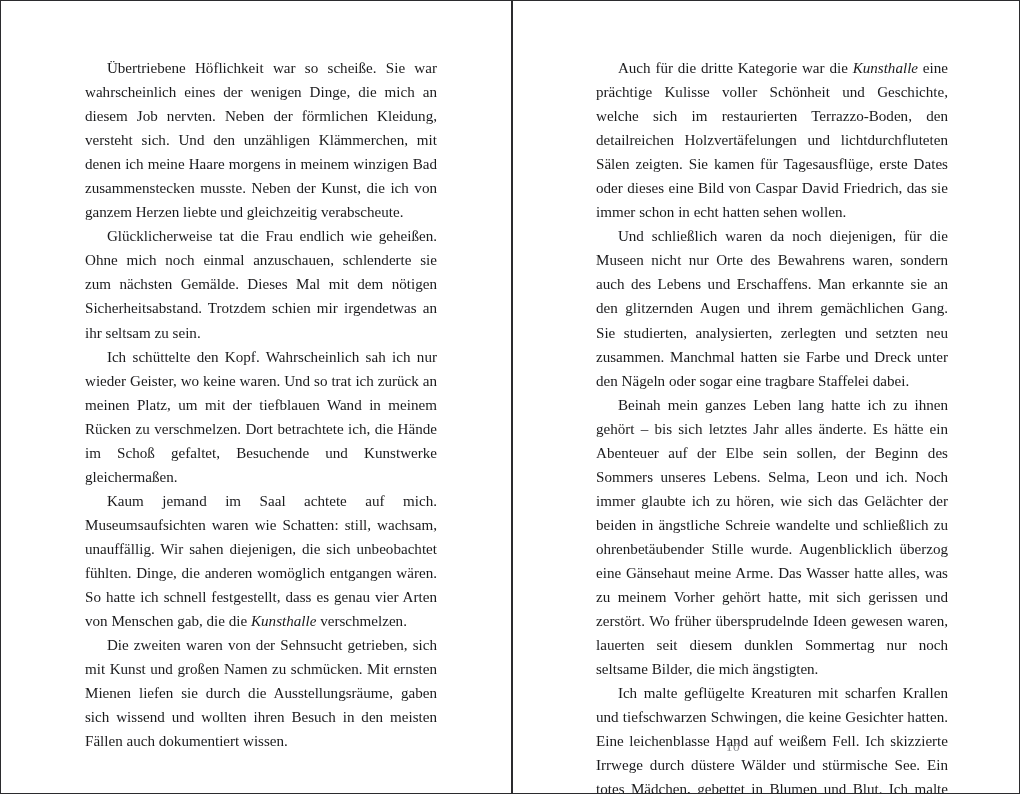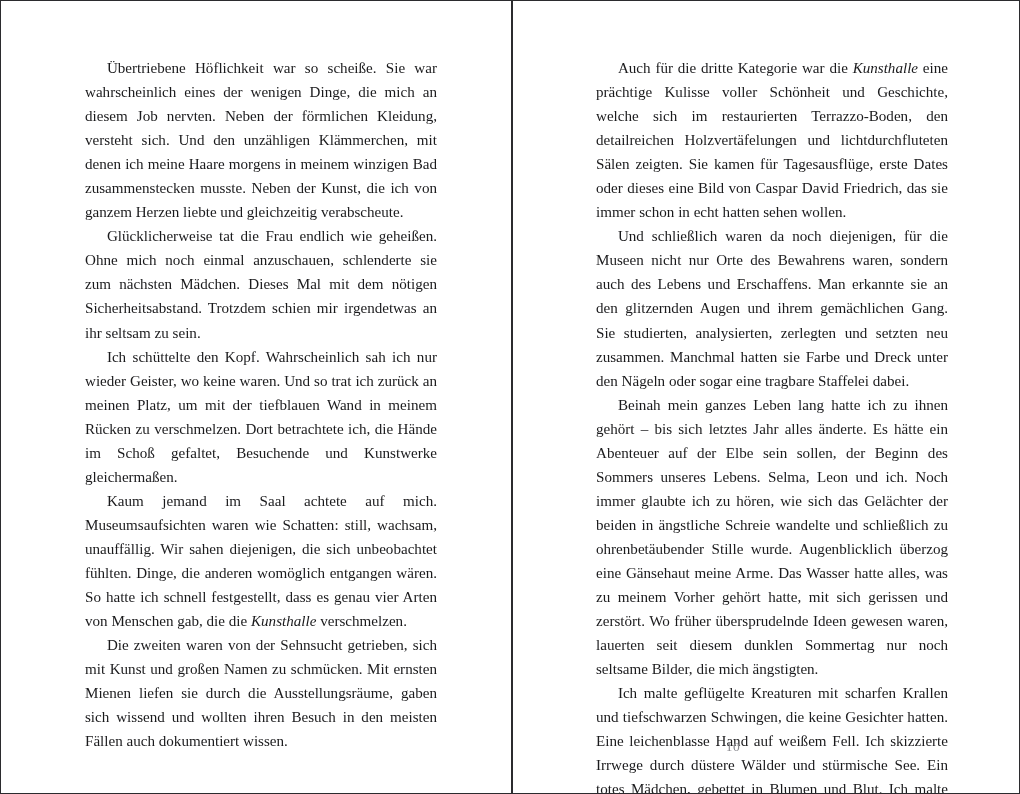--- a/index.html
+++ b/index.html
@@ -86,21 +86,21 @@
 
 <div class="spread">
 
   <div class="gutter"></div>
 
   <div class="page page-left">
     <div class="textblock">
 
       <p>Übertriebene Höflichkeit war so scheiße. Sie war wahrscheinlich eines der wenigen Dinge, die mich an diesem Job nervten. Neben der förmlichen Kleidung, versteht sich. Und den unzähligen Klämmerchen, mit denen ich meine Haare morgens in meinem winzigen Bad zusammenstecken musste. Neben der Kunst, die ich von ganzem Herzen liebte und gleichzeitig verabscheute.</p>
 
-      <p>Glücklicherweise tat die Frau endlich wie geheißen. Ohne mich noch einmal anzuschauen, schlenderte sie zum nächsten Mädchen. Dieses Mal mit dem nötigen Sicherheitsabstand. Trotzdem schien mir irgendetwas an ihr seltsam zu sein.</p>
+      <p>Glücklicherweise tat die Frau endlich wie geheißen. Ohne mich noch einmal anzuschauen, schlenderte sie zum nächsten Gemälde. Dieses Mal mit dem nötigen Sicherheitsabstand. Trotzdem schien mir irgendetwas an ihr seltsam zu sein.</p>
 
       <p>Ich schüttelte den Kopf. Wahrscheinlich sah ich nur wieder Geister, wo keine waren. Und so trat ich zurück an meinen Platz, um mit der tiefblauen Wand in meinem Rücken zu verschmelzen. Dort betrachtete ich, die Hände im Schoß gefaltet, Besuchende und Kunstwerke gleichermaßen.</p>
 
       <p><span>Kaum jemand im Saal achtete auf mich. Museumsaufsichten waren wie Schatten: still, wachsam, unauffällig. Wir sahen diejenigen, die sich unbeobachtet fühlten. Dinge, die anderen womöglich entgangen wären. So hatte ich schnell festgestellt, dass es genau vier Arten von Menschen gab, die die </span><em class="ital">Kunsthalle</em><span> verschmelzen.</span></p>
 
 
       <p>Die zweiten waren von der Sehnsucht getrieben, sich mit Kunst und großen Namen zu schmücken. Mit ernsten Mienen liefen sie durch die Ausstellungsräume, gaben sich wissend und wollten ihren Besuch in den meisten Fällen auch dokumentiert wissen.</p>
 
     </div>
 

